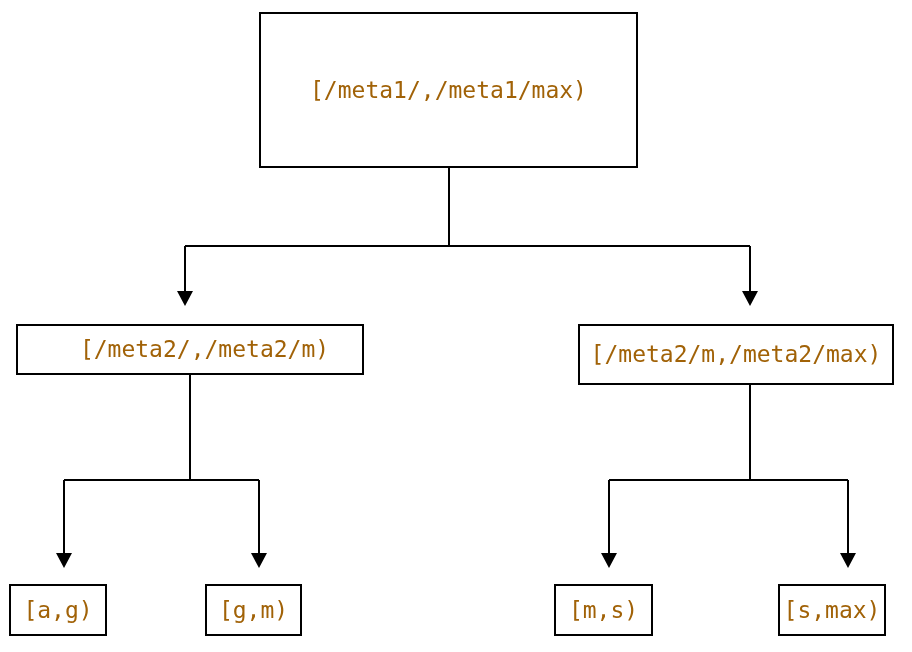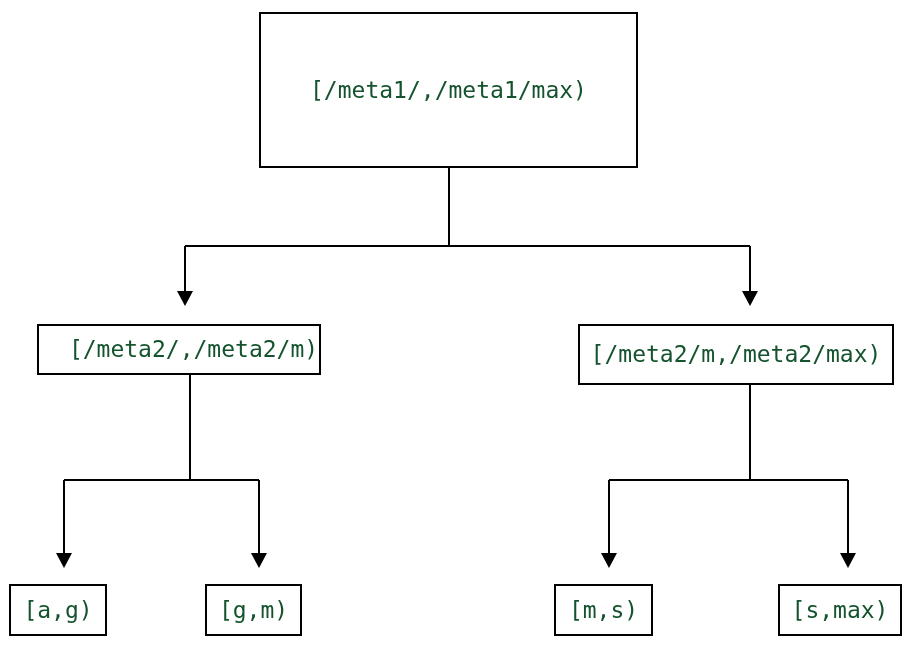--- a/index.html
+++ b/index.html
@@ -37,50 +37,50 @@
     text-align: center;
     color: #000000;
     font-family: "DejaVu Sans Mono", "Liberation Mono", monospace;
     white-space: pre;
   }
   .node-label {
     font-family: "DejaVu Sans Mono", "Liberation Mono", monospace;
     font-size: 23px;
     line-height: 1;
     letter-spacing: 0px;
-    color: #14532d;
+    color: #a16207;
     white-space: pre;
   }
   .node-root {
     left: 259px;
     top: 12px;
     width: 379px;
     height: 156px;
   }
   .node-mid-left {
-    left: 37px;
+    left: 16px;
     top: 324px;
-    width: 284px;
+    width: 348px;
     height: 51px;
     padding-left: 29px;
   }
   .node-mid-right {
     left: 578px;
     top: 324px;
     width: 316px;
     height: 61px;
   }
   .node-leaf {
     top: 584px;
     height: 52px;
   }
   .node-leaf-1 { left: 9px;   width: 98px; }
   .node-leaf-2 { left: 205px; width: 97px; }
   .node-leaf-3 { left: 554px; width: 99px; }
-  .node-leaf-4 { left: 778px; width: 124px; }
+  .node-leaf-4 { left: 778px; width: 108px; }
 </style>
 </head>
 <body>
 
 <div id="diagram-root">
 
   <svg id="diagram-svg" viewBox="0 0 912 652" xmlns="http://www.w3.org/2000/svg">
 
     <g>
       <path d="M 449 168 L 449 246" stroke="#000000" stroke-width="2" fill="none"></path>

